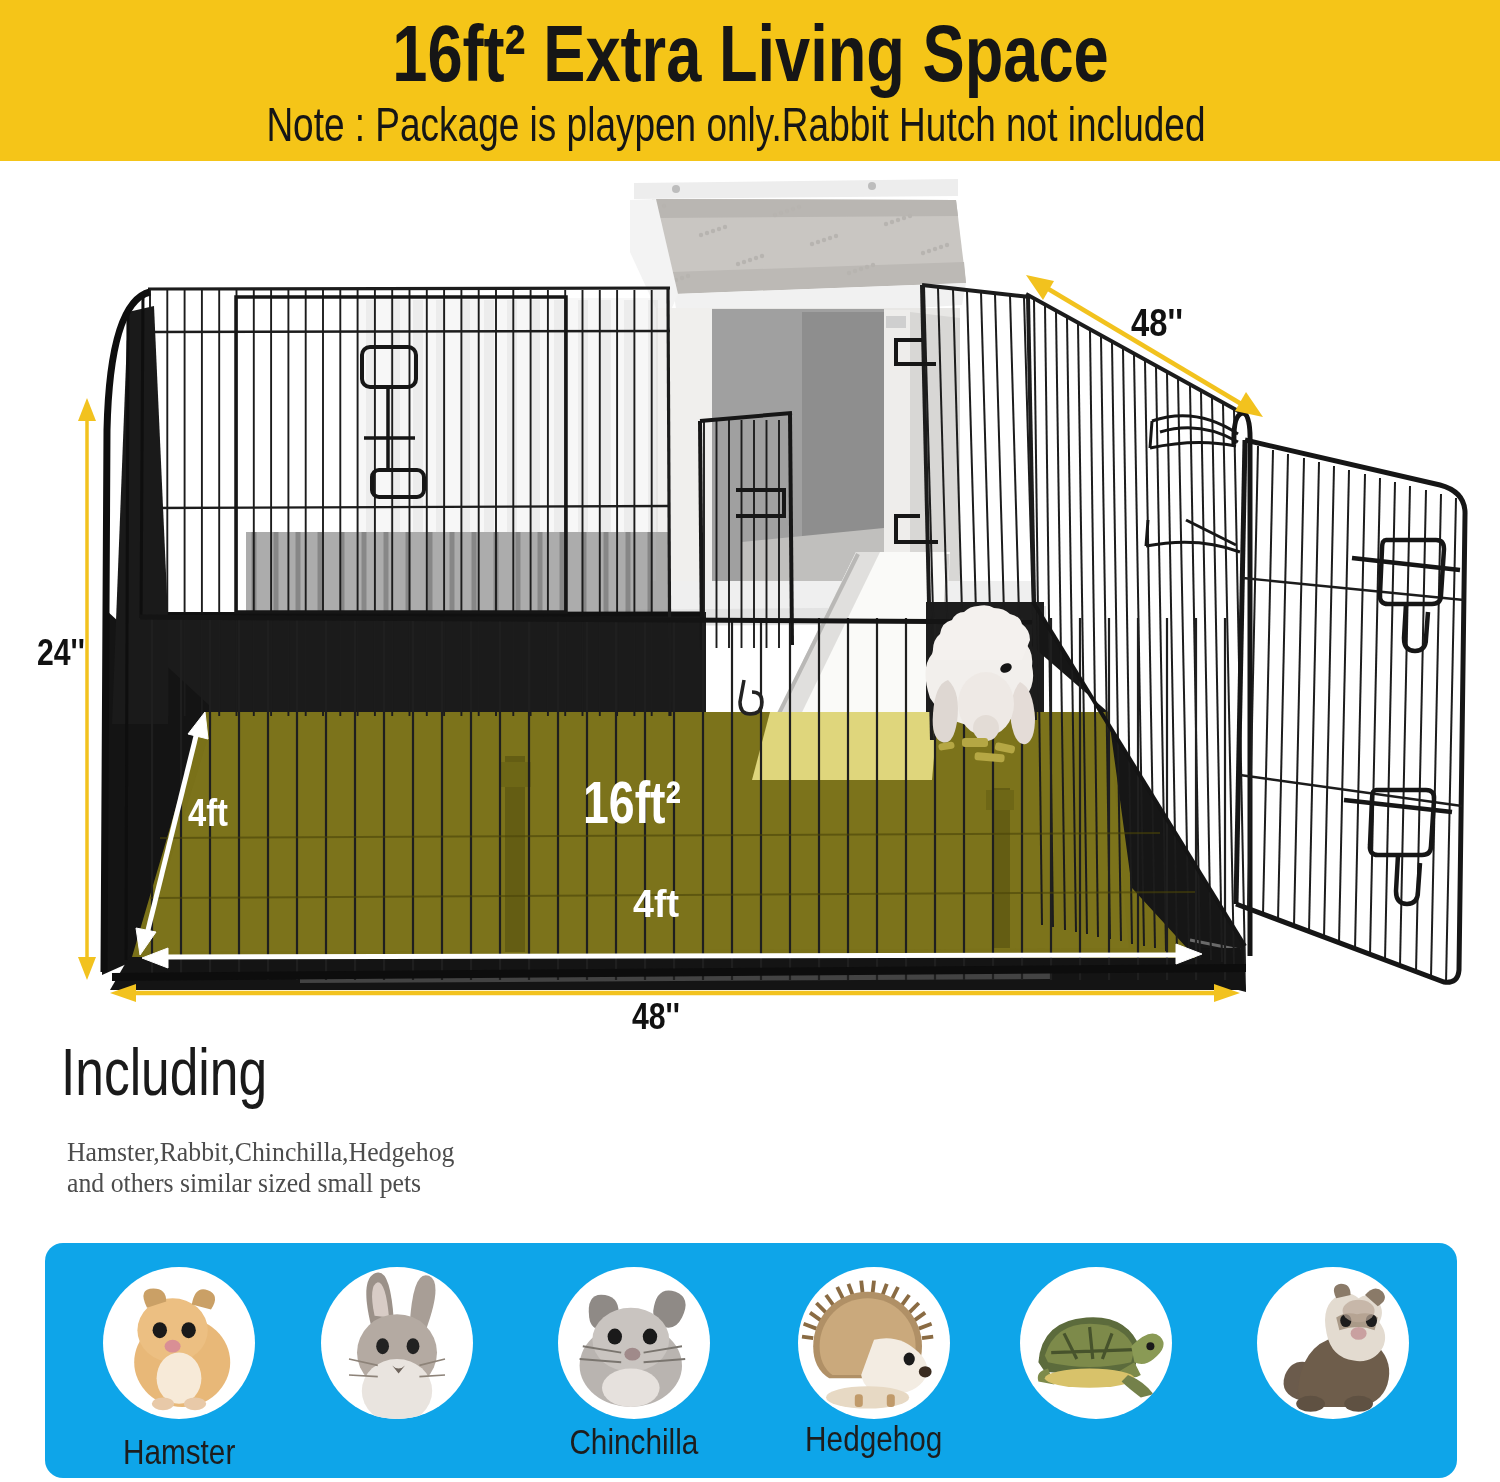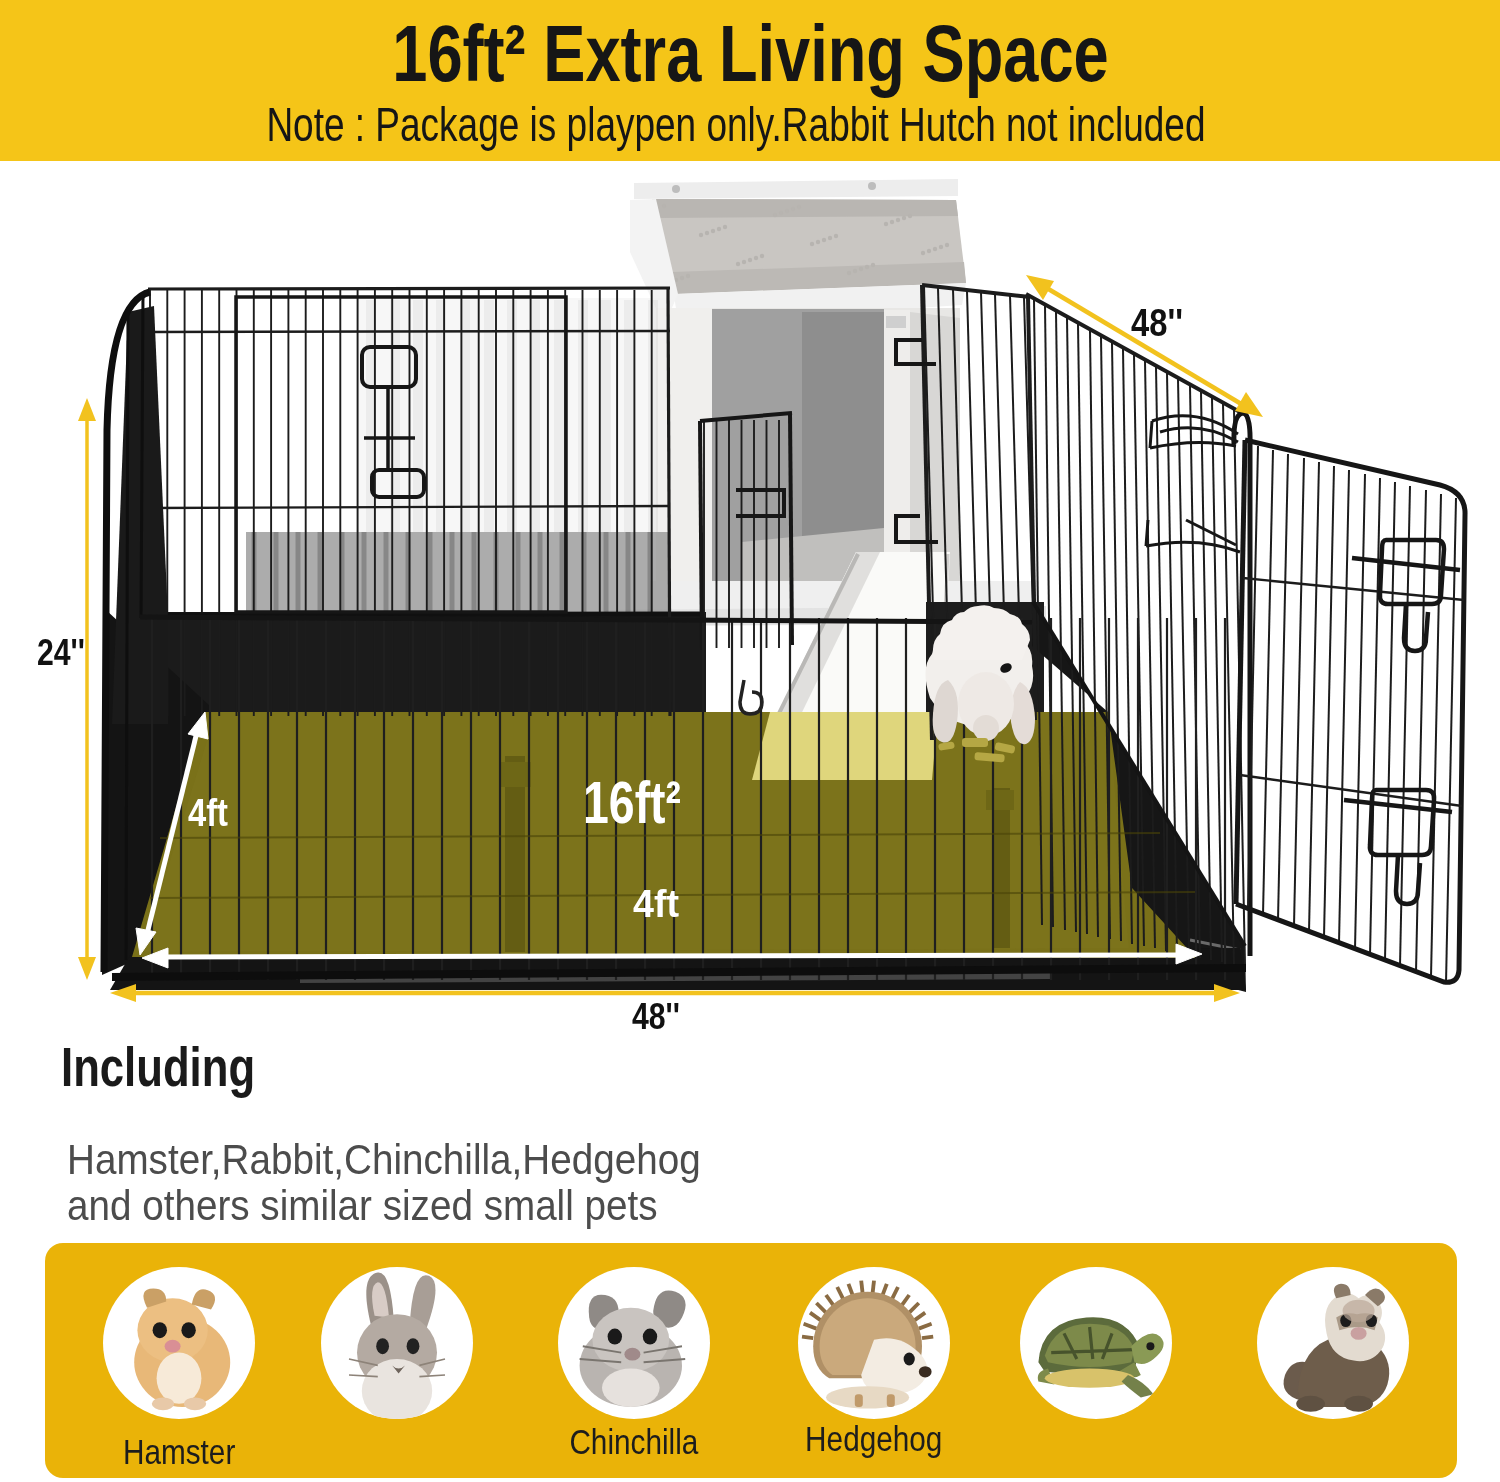--- a/index.html
+++ b/index.html
@@ -3,25 +3,25 @@
 <style>
 * { margin:0; padding:0; box-sizing:border-box; }
 html,body { width:1500px; height:1482px; background:#fff; font-family:"Liberation Sans", sans-serif; overflow:hidden; }
 .page { position:relative; width:1500px; height:1216px; }
 .banner { position:absolute; left:0; top:0; width:1500px; height:161px; background:#f5c518; text-align:center; }
 .banner .t1 { margin-top:14px; font-size:80px; font-weight:bold; color:#161616; line-height:1.0; }
 .banner .t1 span { display:inline-block; transform:scaleX(0.79); transform-origin:center; white-space:nowrap; }
 .banner .t2 span { display:inline-block; transform:scaleX(0.755); transform-origin:center; white-space:nowrap; position:relative; left:-14px; }
 .banner .t2 { margin-top:2px; font-size:49px; font-weight:normal; color:#161616; }
 .scene { position:absolute; left:0; top:160px; }
-.inc { position:absolute; left:61px; top:1034px; font-size:56px; font-weight:bold; color:#1a1a1a; }
+.inc { position:absolute; left:61px; top:1034px; font-size:66px; font-weight:normal; color:#1a1a1a; }
 .inc span { display:inline-block; transform:scaleX(0.78); transform-origin:left; }
-.sub { position:absolute; left:67px; top:1137px; font-size:42px; color:#4c4c4c; line-height:1.10; }
+.sub { position:absolute; left:67px; top:1137px; font-size:28px; color:#4c4c4c; line-height:1.10;font-family:Liberation Serif, serif; }
 .sub span { display:inline-block; transform:scaleX(0.92); transform-origin:left; white-space:nowrap; }
-.band { position:absolute; left:45px; top:1243px; width:1412px; height:235px; background:#eab308; border-radius:18px; }
+.band { position:absolute; left:45px; top:1243px; width:1412px; height:235px; background:#0ea5e9; border-radius:18px; }
 .circ { position:absolute; top:24px; width:152px; height:152px; border-radius:50%; background:#fff; overflow:hidden; }
 .albl { position:absolute; width:240px; text-align:center; font-size:35px; color:#1d1d1d; }
 .albl span { display:inline-block; transform:scaleX(0.85); transform-origin:center; }
 </style></head>
 <body>
 <div class="page">
 
 <div class="banner">
 
 <div class="t1"><span>16ft² Extra Living Space</span></div>

